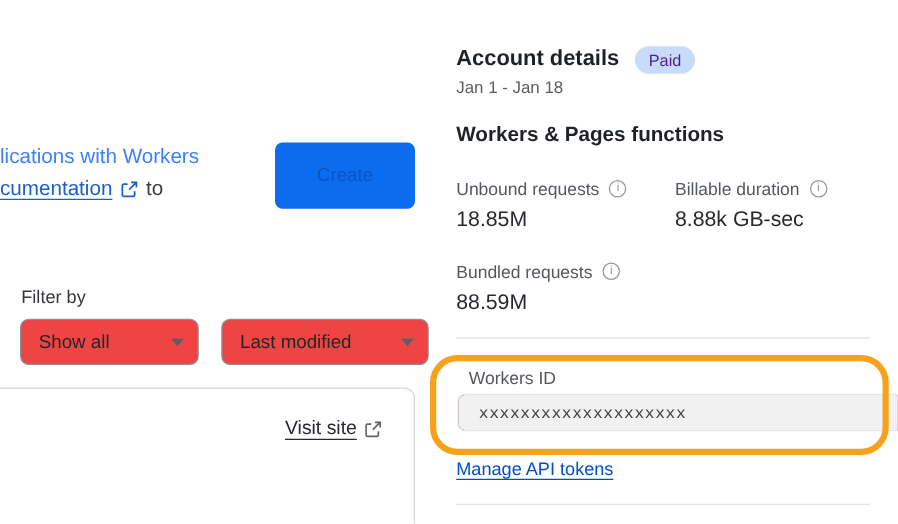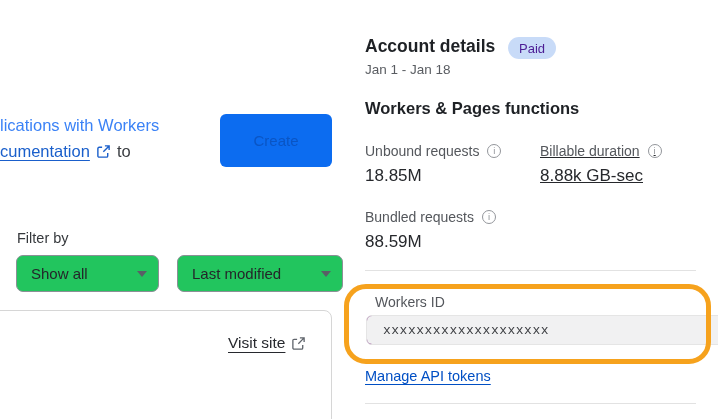--- a/index.html
+++ b/index.html
@@ -26,21 +26,21 @@
     color:#0a55c4; font-size:15px; line-height:19px; font-family:inherit;
     display:flex; flex-direction:column; align-items:center; justify-content:center;
     cursor:pointer;
   }
 
   .field-label { font-size:14.5px; color:#35383c; }
   .lbl-filter { left:17px; top:230px; }
   .lbl-sort   { left:177px; top:230px;margin-top:31px; }
 
   .dropdown {
-    top:255px; height:37px; background:#22c55e;
+    top:255px; height:37px; background:#ef4444;
     border:1px solid #8b9096; border-radius:7px;
     display:flex; align-items:center; justify-content:space-between;
     padding:0 11px 0 14px; font-size:15px; color:#24262a; cursor:pointer;
   }
   .dd-filter { left:16px;  width:143px; }
   .dd-sort   { left:177px; width:166px; }
   .chevron-down {
     width:0; height:0; flex:0 0 auto;
     border-left:5px solid transparent; border-right:5px solid transparent;
     border-top:6px solid #5a5e66;
@@ -61,21 +61,21 @@
   .plan-badge {
     left:508px; top:37px; height:22px; padding:0 11px; border-radius:11px;
     background:#c8dbf8; color:#4c1d95; font-size:13px;
     display:inline-flex; align-items:center; white-space:nowrap;
   }
   .date-range { left:365px; top:62px; font-size:13.5px; color:#595c61; white-space:nowrap; }
   .usage-title { left:365px; top:99px; font-size:16.5px; font-weight:bold; color:#1e2125; white-space:nowrap; }
 
   .metric { display:flex; flex-direction:column; gap:7px; }
   .metric-1 { left:365px; top:143px; }
-  .metric-2 { left:540px; top:143px;text-decoration:underline; }
+  .metric-2 { left:540px; top:143px; }
   .metric-3 { left:365px; top:209px; }
   .metric-label { font-size:14px; color:#54575c; display:flex; align-items:center; gap:8px; white-space:nowrap; }
   .metric-value { font-size:17px; color:#26282c; white-space:nowrap; }
   .info-icon {
     width:14px; height:14px; border:1px solid #93969b; border-radius:50%;
     color:#93969b; font-size:9.5px; line-height:1;
     display:inline-flex; align-items:center; justify-content:center; flex:0 0 auto;
   }
 
   .divider { height:1px; background:#e2e2e2; width:331px; left:365px; }

